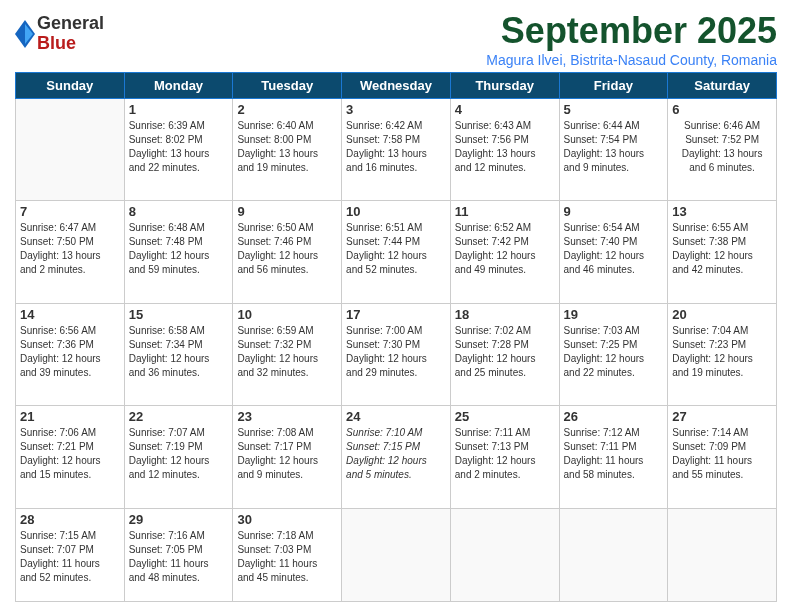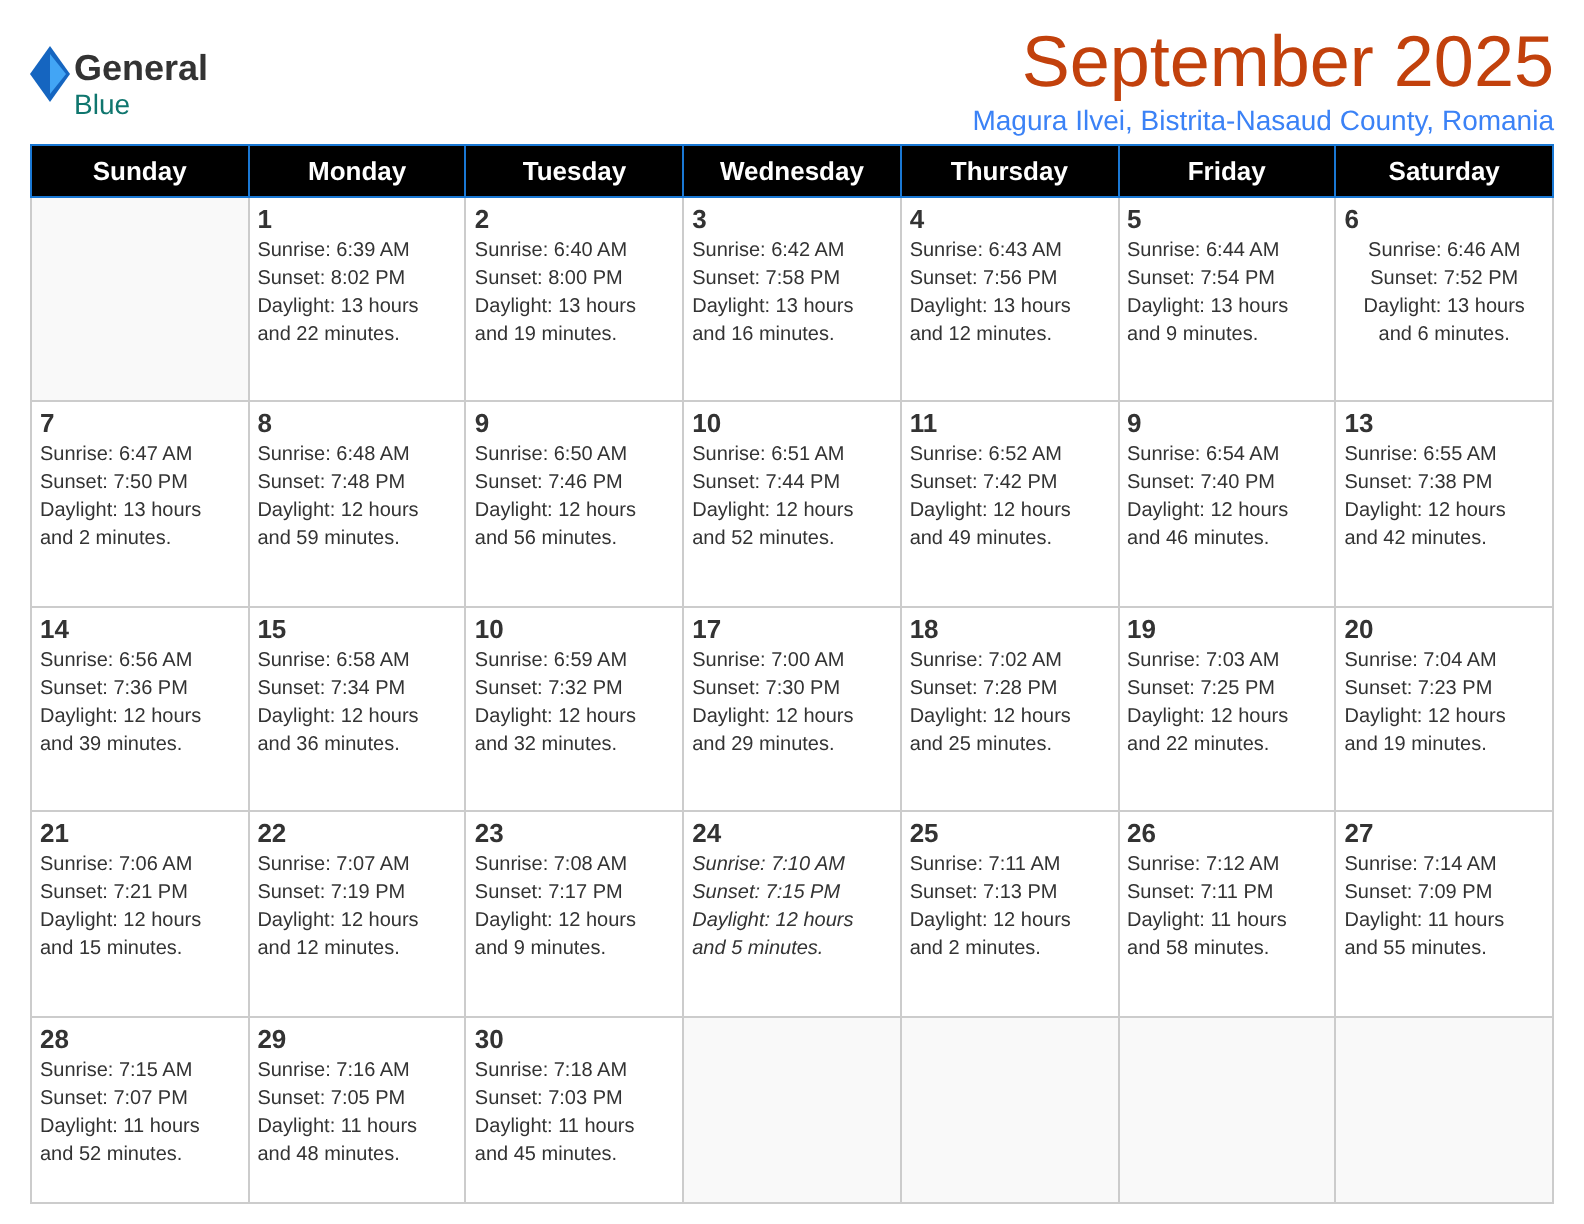--- a/index.html
+++ b/index.html
@@ -25,58 +25,57 @@
     }
     .logo {
       display: flex;
       align-items: center;
       margin-top: 4px;
     }
     .logo-text {
       display: flex;
       flex-direction: column;
       line-height: 1.1;
-      margin-top: 11px;
     }
     .logo-general {
       font-size: 18px;
       font-weight: bold;
       color: #333;
     }
     .logo-blue {
-      font-size: 14px;
-      font-weight: normal;
-      color: #0f766e;
+      font-size: 18px;
+      font-weight: bold;
+      color: #b91c1c;
     }
     .logo-icon {
       width: 20px;
       height: 28px;
       margin-right: 2px;
     }
     .title-section {
       text-align: right;
     }
     .month-title {
       font-size: 36px;
-      color: #c2410c;
-      font-weight: normal;
+      color: #14532d;
+      font-weight: bold;
     }
     .subtitle {
       font-size: 14px;
       color: #3b82f6;
     }
     .calendar {
       flex: 1;
       border: 1px solid #ccc;
       border-collapse: collapse;
       width: 100%;
       table-layout: fixed;
     }
     .calendar th {
-      background-color: #000000;
+      background-color: #0c4a6e;
       color: white;
       text-align: center;
       padding: 5px 2px;
       font-size: 13px;
       border: 1px solid #1a78d4;
     }
     .calendar td {
       vertical-align: top;
       border: 1px solid #ccc;
       padding: 3px 4px;

